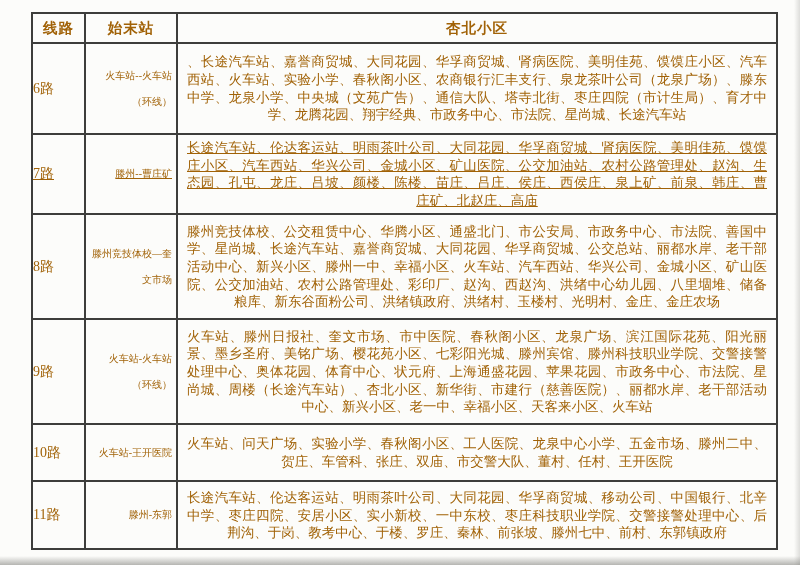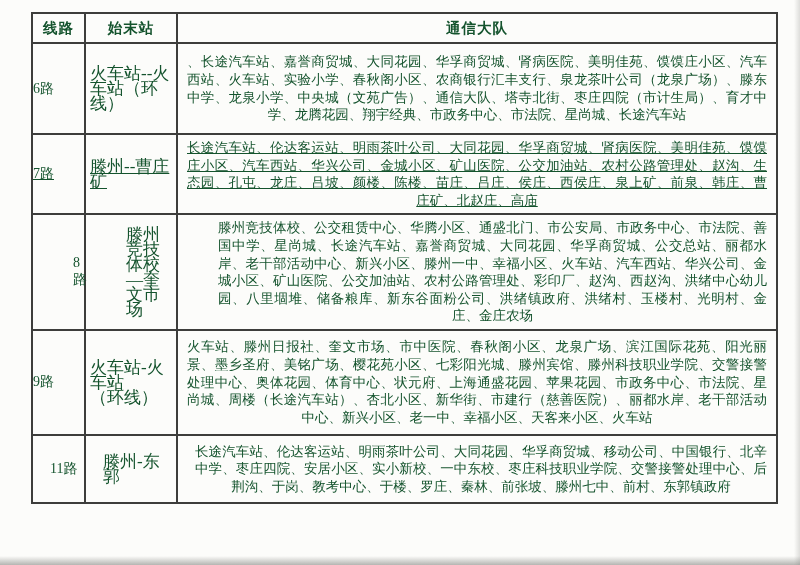--- a/index.html
+++ b/index.html
@@ -13,59 +13,59 @@
     position: relative;
     width: 800px; height: 565px;
     background: #fcfcfa;
   }
   .bus-table {
     position: absolute;
     left: 31px; top: 12px;
     width: 745px;
     border-collapse: collapse;
     table-layout: fixed;
-    color: #14532d;
+    color: #a16207;
     border-radius: 12px;
   }
   .bus-table th, .bus-table td {
     border: 2px solid #3d3d3b;
     vertical-align: middle;
   }
   .bus-table thead th {
     height: 30px;
     font-size: 14.5px;
     font-weight: bold;
     text-align: center;
     letter-spacing: 1px;
   }
   .cell-route {
     text-align: left;
     font-size: 14px;
   }
   .cell-terminals {
-    text-align: left;
-    font-size: 17px;
-    line-height: 15px;
+    text-align: right;
+    font-size: 10px;
+    line-height: 26px;
     white-space: pre-line;
     padding: 2px 4px;
   }
   .cell-stops {
     font-size: 13.5px;
     line-height: 17.6px;
     padding: 4px 9px;
     text-align: justify;
     text-align-last: center;
     text-justify: inter-character;
   }
   tr.r0 td { height: 91px; }
   tr.r1 td { height: 78px; text-decoration: underline; }
-  tr.r2 td { height: 105px; padding-left: 40px; }
+  tr.r2 td { height: 105px; }
   tr.r3 td { height: 105px; font-family: Liberation Serif, serif; }
   tr.r4 td { height: 57px; }
-  tr.r5 td { height: 68px; padding-left: 17px; }
+  tr.r5 td { height: 68px; }
   .scan-shadow-bottom {
     position: absolute;
     left: 0; right: 0; bottom: 0;
     height: 9px;
     background: linear-gradient(to bottom, rgba(120,120,115,0), rgba(95,95,90,0.45));
     pointer-events: none;
   }
   .scan-shadow-right {
     position: absolute;
     top: 0; bottom: 0; right: 0;
@@ -81,21 +81,21 @@
   <table class="bus-table">
     <colgroup>
       <col style="width:53px">
       <col style="width:92px">
       <col style="width:600px">
     </colgroup>
     <thead>
       <tr>
         <th>线路</th>
         <th>始末站</th>
-        <th>通信大队</th>
+        <th>杏北小区</th>
       </tr>
     </thead>
     <tbody>
       <tr class="r0">
         <td class="cell-route">6路</td>
         <td class="cell-terminals">火车站--火车站（环线）</td>
         <td class="cell-stops">、长途汽车站、嘉誉商贸城、大同花园、华孚商贸城、肾病医院、美明佳苑、馍馍庄小区、汽车西站、火车站、实验小学、春秋阁小区、农商银行汇丰支行、泉龙茶叶公司（龙泉广场）、滕东中学、龙泉小学、中央城（文苑广告）、通信大队、塔寺北街、枣庄四院（市计生局）、育才中学、龙腾花园、翔宇经典、市政务中心、市法院、星尚城、长途汽车站</td>
       </tr>
       <tr class="r1">
         <td class="cell-route">7路</td>
@@ -106,20 +106,25 @@
         <td class="cell-route">8路</td>
         <td class="cell-terminals">滕州竞技体校—奎文市场</td>
         <td class="cell-stops">滕州竞技体校、公交租赁中心、华腾小区、通盛北门、市公安局、市政务中心、市法院、善国中学、星尚城、长途汽车站、嘉誉商贸城、大同花园、华孚商贸城、公交总站、丽都水岸、老干部活动中心、新兴小区、滕州一中、幸福小区、火车站、汽车西站、华兴公司、金城小区、矿山医院、公交加油站、农村公路管理处、彩印厂、赵沟、西赵沟、洪绪中心幼儿园、八里堌堆、储备粮库、新东谷面粉公司、洪绪镇政府、洪绪村、玉楼村、光明村、金庄、金庄农场</td>
       </tr>
       <tr class="r3">
         <td class="cell-route">9路</td>
         <td class="cell-terminals">火车站-火车站
 （环线）</td>
         <td class="cell-stops">火车站、滕州日报社、奎文市场、市中医院、春秋阁小区、龙泉广场、滨江国际花苑、阳光丽景、墨乡圣府、美铭广场、樱花苑小区、七彩阳光城、滕州宾馆、滕州科技职业学院、交警接警处理中心、奥体花园、体育中心、状元府、上海通盛花园、苹果花园、市政务中心、市法院、星尚城、周楼（长途汽车站）、杏北小区、新华街、市建行（慈善医院）、丽都水岸、老干部活动中心、新兴小区、老一中、幸福小区、天客来小区、火车站</td>
       </tr>
+      <tr class="r4">
+        <td class="cell-route">10路</td>
+        <td class="cell-terminals">火车站-王开医院</td>
+        <td class="cell-stops">火车站、问天广场、实验小学、春秋阁小区、工人医院、龙泉中心小学、五金市场、滕州二中、贺庄、车管科、张庄、双庙、市交警大队、董村、任村、王开医院</td>
+      </tr>
       <tr class="r5">
         <td class="cell-route">11路</td>
         <td class="cell-terminals">滕州-东郭</td>
         <td class="cell-stops">长途汽车站、伦达客运站、明雨茶叶公司、大同花园、华孚商贸城、移动公司、中国银行、北辛中学、枣庄四院、安居小区、实小新校、一中东校、枣庄科技职业学院、交警接警处理中心、后荆沟、于岗、教考中心、于楼、罗庄、秦林、前张坡、滕州七中、前村、东郭镇政府</td>
       </tr>
     </tbody>
   </table>
   <div class="scan-shadow-bottom"></div>
   <div class="scan-shadow-right"></div>
 </div>

